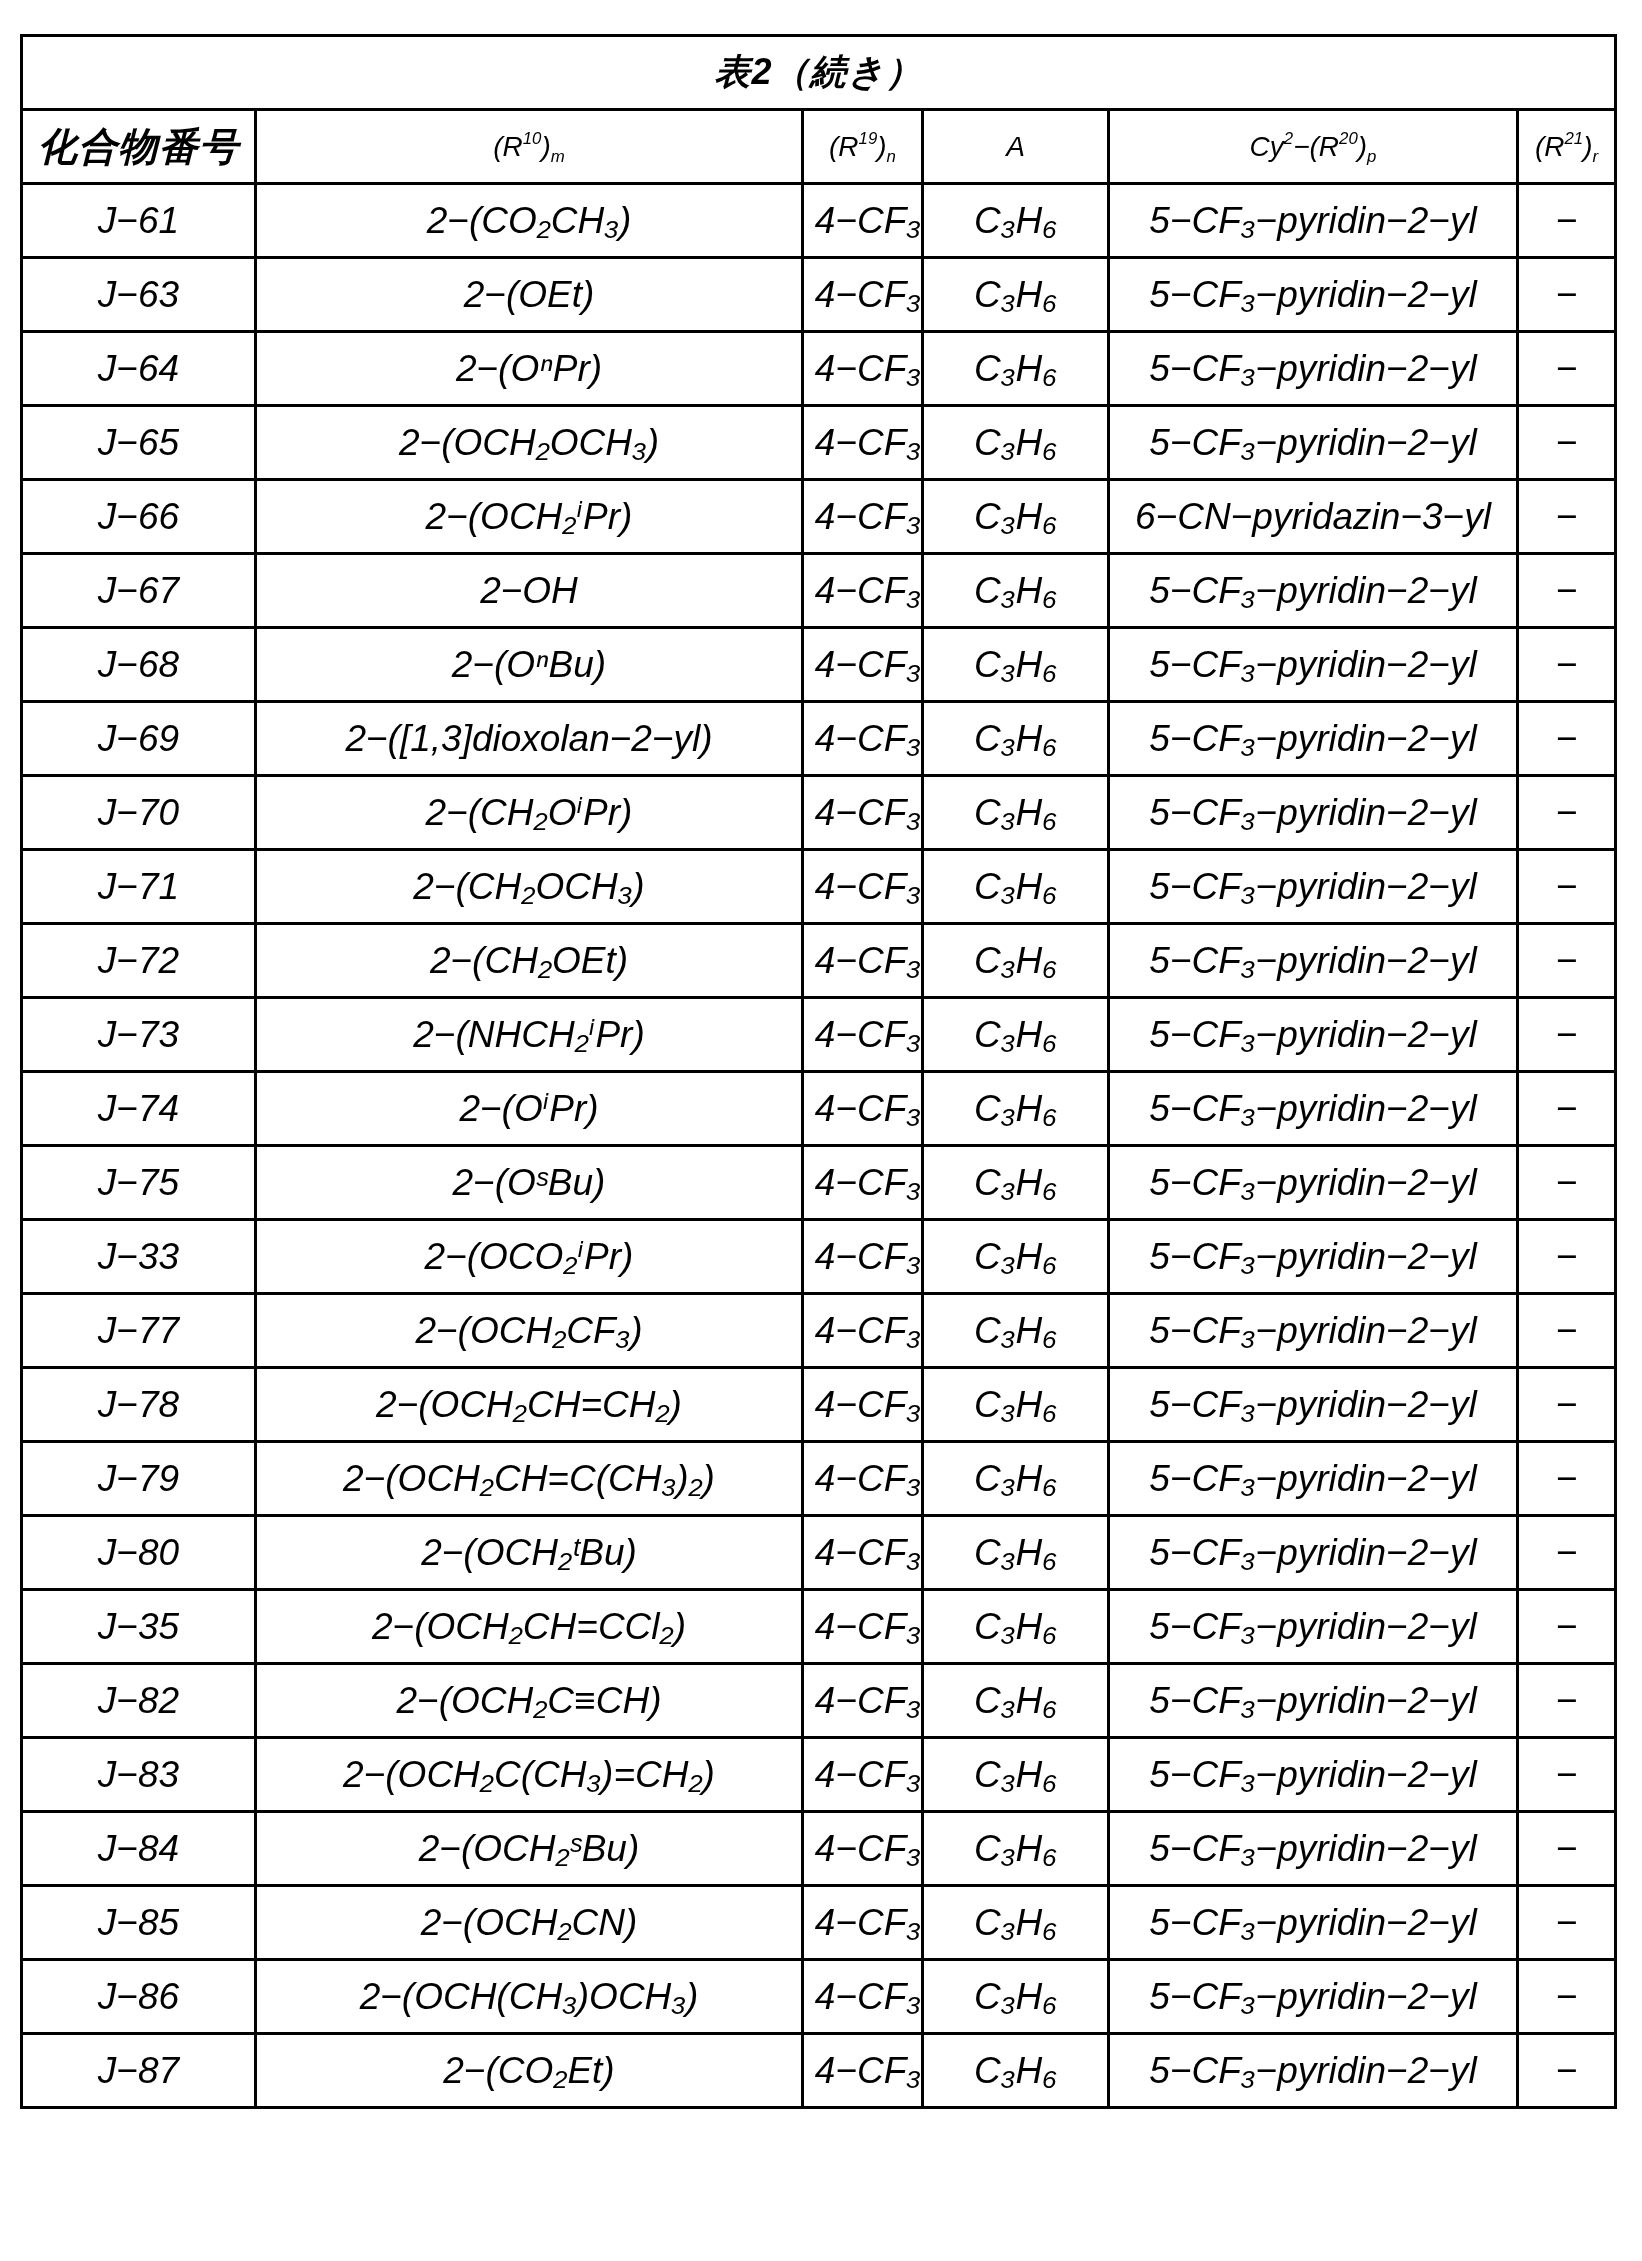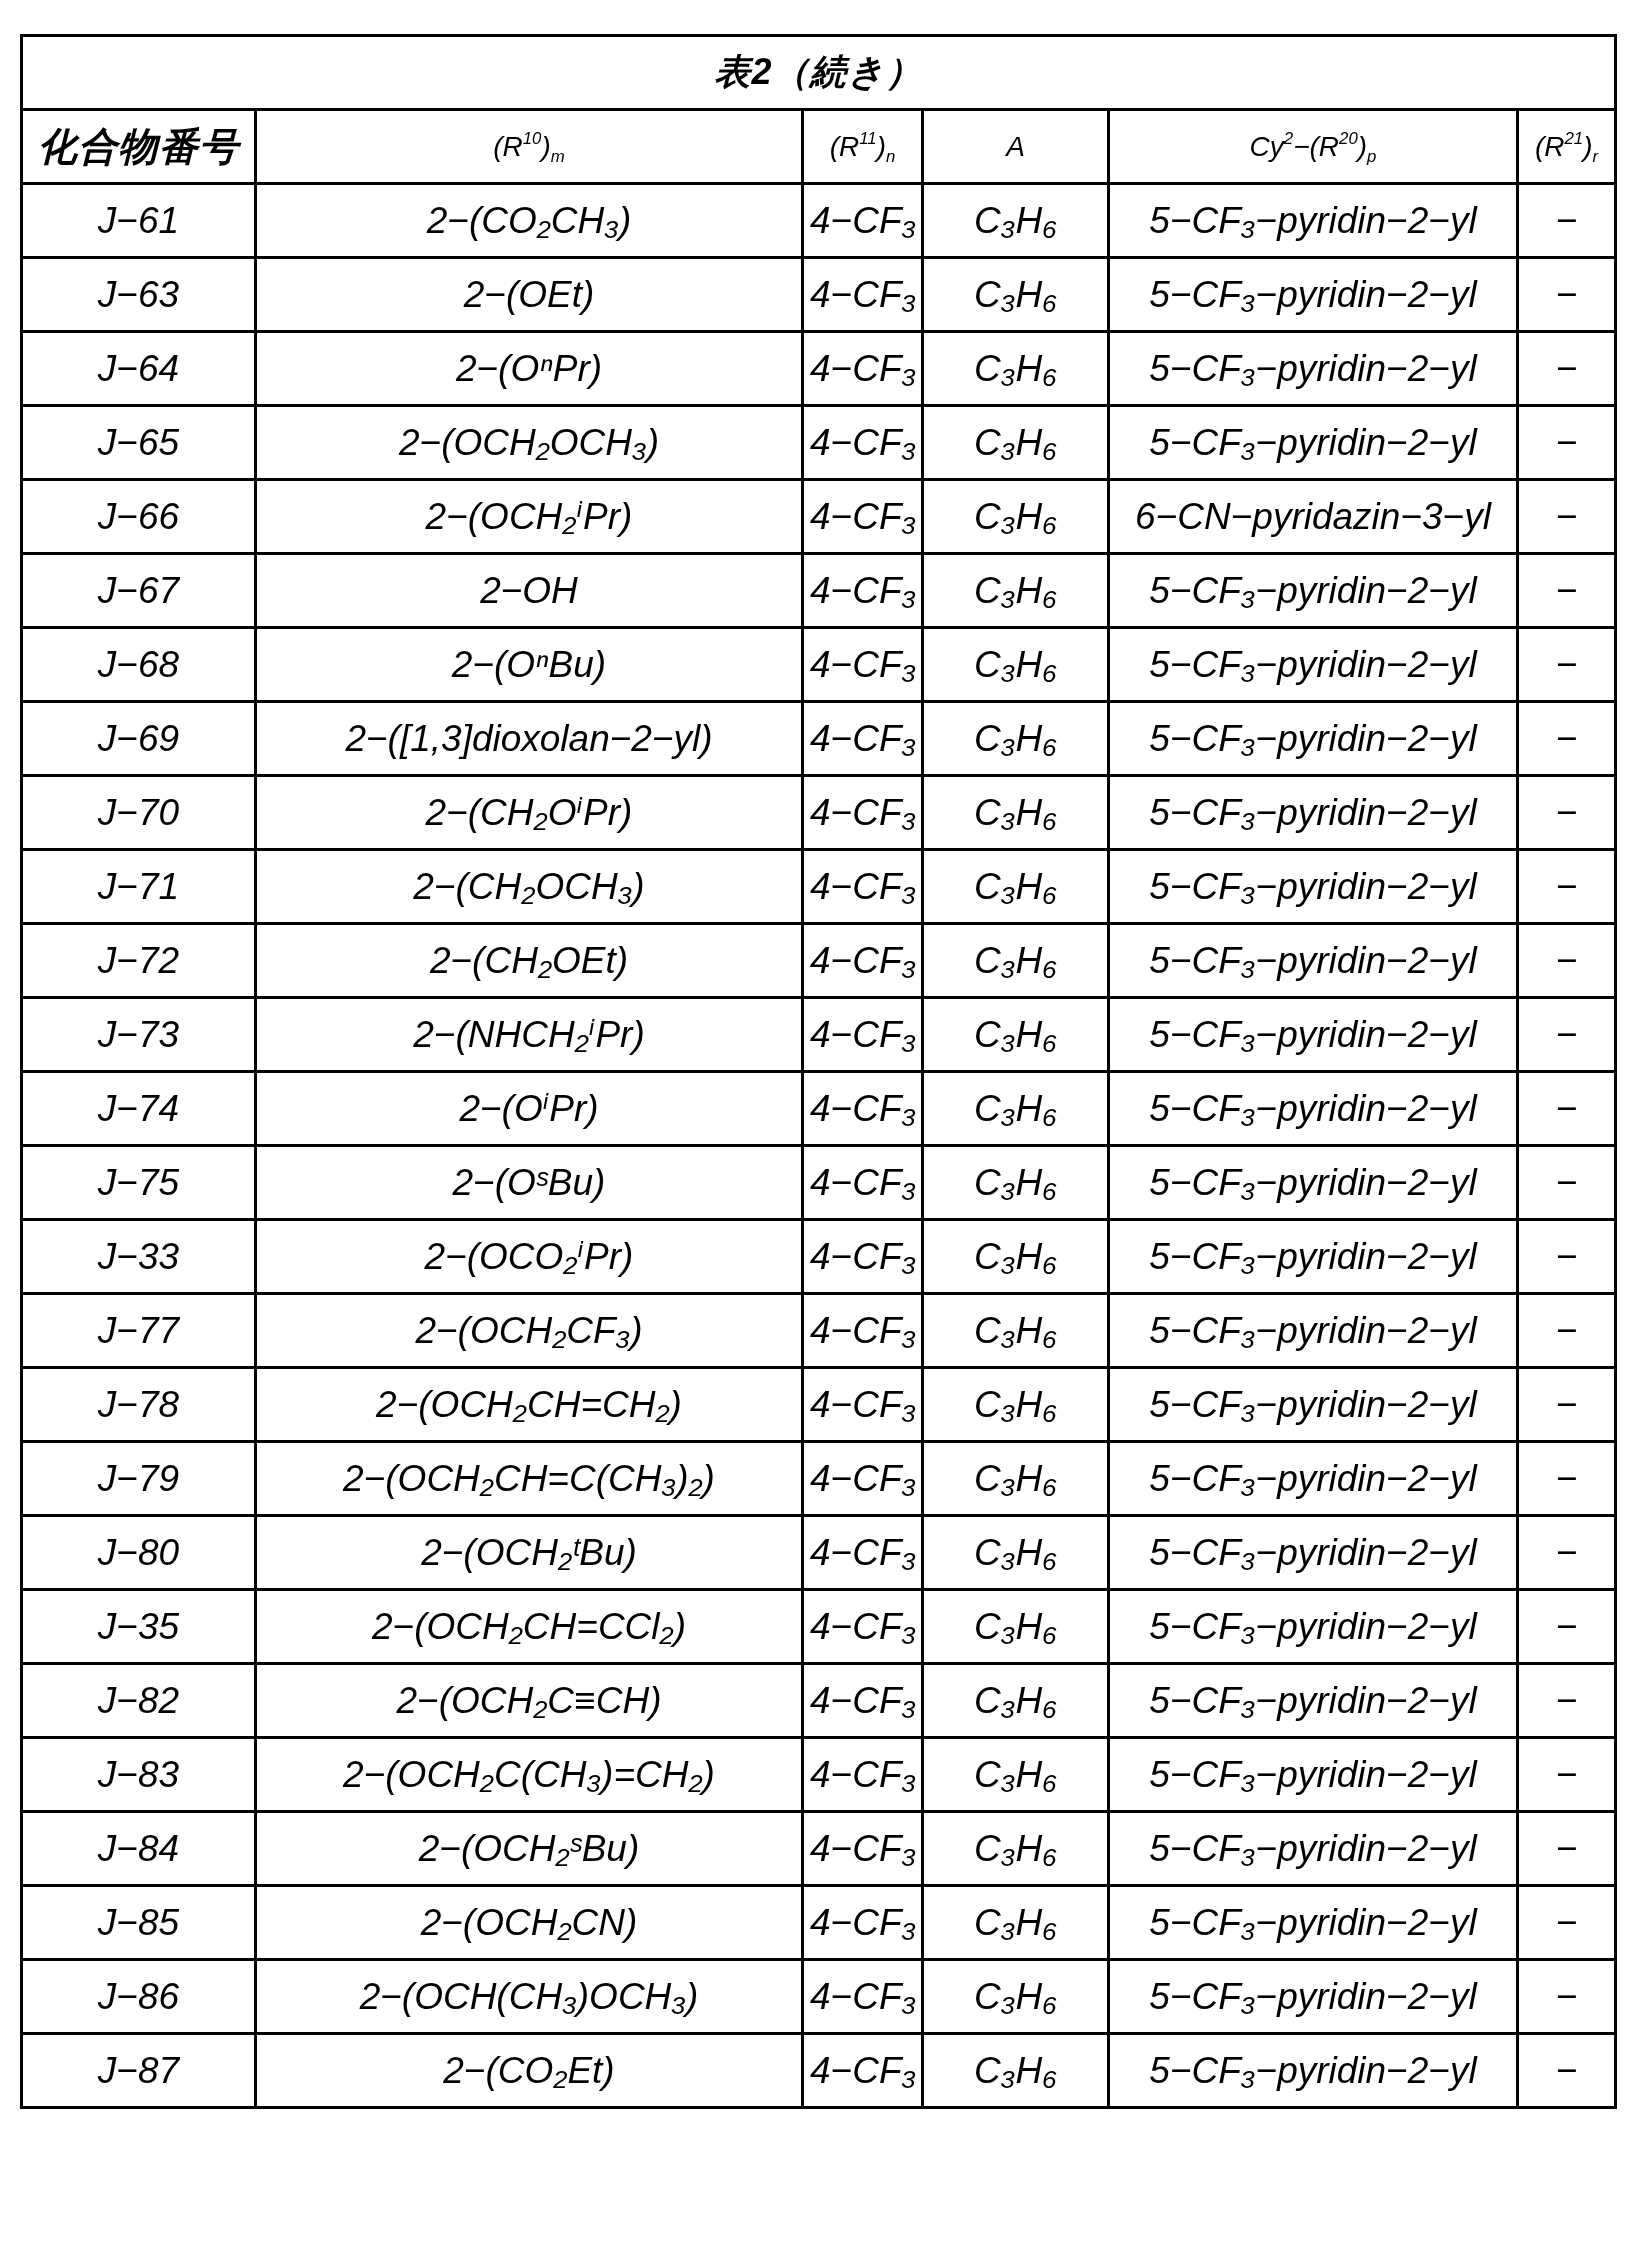--- a/index.html
+++ b/index.html
@@ -6,21 +6,21 @@
   body { width: 1643px; height: 2261px; position: relative; overflow: hidden;
          font-family: "Liberation Sans", "DejaVu Sans", sans-serif; color: #000; }
   .tbl { position: absolute; left: 20px; top: 34px; width: 1593px; border-collapse: collapse;
          table-layout: fixed; font-style: italic; }
   .tbl td, .tbl th { border: 3.3px solid #000; text-align: center; vertical-align: middle;
          padding: 0; overflow: hidden; white-space: nowrap; }
   .tbl .title-row td { height: 71px; font-size: 36px; font-weight: bold; letter-spacing: 1.3px; }
   .tbl .head-row th { height: 71px; font-size: 28px; font-weight: normal; }
   .tbl .head-row th.ja { font-weight: bold; font-size: 39px; letter-spacing: 1.3px; }
   .tbl tbody td { height: 71px; font-size: 37px; }
-  .tbl td.r11 { text-align: center; padding-left: 1.3px; }
+  .tbl td.r11 { text-align: right; padding-left: 1.3px; }
   sub, sup { font-size: 60%; line-height: 0; }
   sub { vertical-align: -0.35em; }
   sup { vertical-align: 0.7em; }
 </style>
 </head>
 <body>
 
 <table class="tbl">
   <colgroup>
     <col style="width:234px">
@@ -30,21 +30,21 @@
     <col style="width:409px">
     <col style="width:98px">
   </colgroup>
   <thead>
     <tr class="title-row">
       <td colspan="6">表2（続き）</td>
     </tr>
     <tr class="head-row">
       <th class="ja"><span>化合物番号</span></th>
       <th><span>(R</span><sup>10</sup><span>)</span><sub>m</sub></th>
-      <th><span>(R</span><sup>11</sup><span>)</span><sub>n</sub></th>
+      <th><span>(R</span><sup>19</sup><span>)</span><sub>n</sub></th>
       <th><span>A</span></th>
       <th><span>Cy</span><sup>2</sup><span>−(R</span><sup>20</sup><span>)</span><sub>p</sub></th>
       <th><span>(R</span><sup>21</sup><span>)</span><sub>r</sub></th>
     </tr>
   </thead>
   <tbody id="tbody">
       <tr>
         <td>J−61</td>
         <td>2−(CO₂CH₃)</td>
         <td class="r11">4−CF₃</td>

